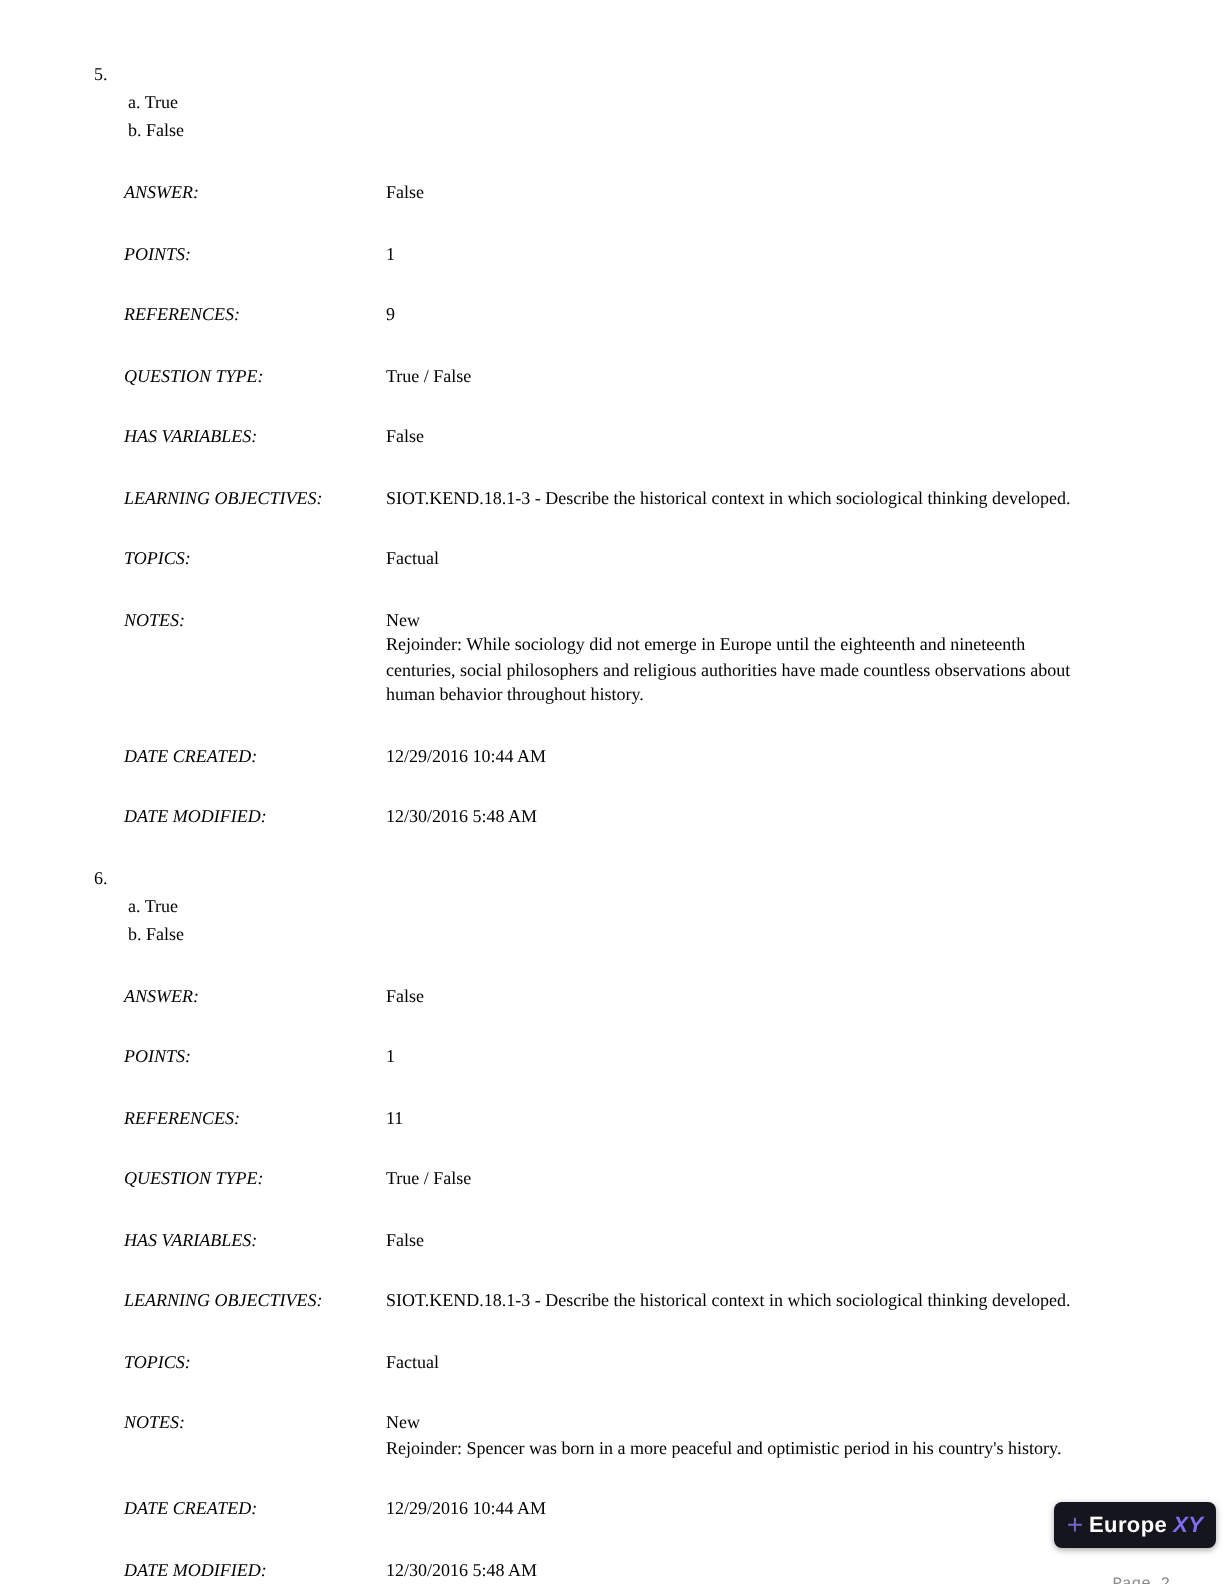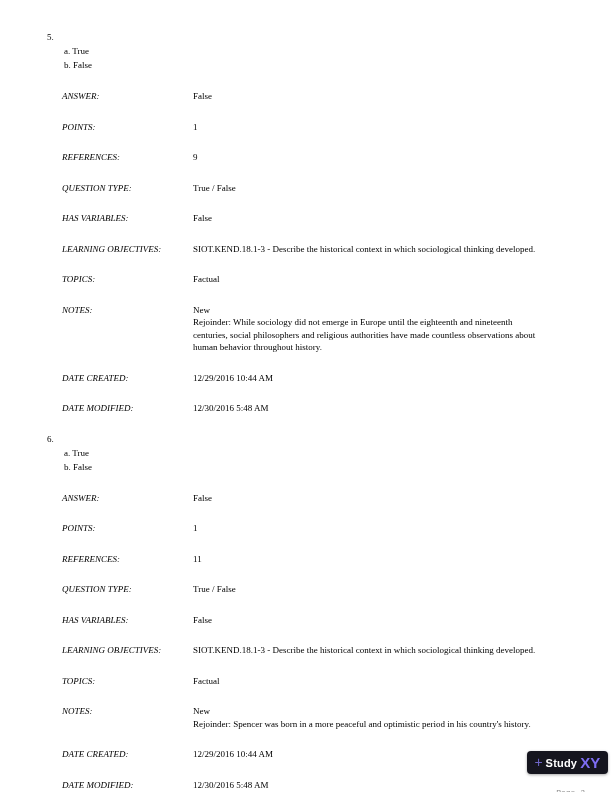--- a/index.html
+++ b/index.html
@@ -63,21 +63,21 @@
     box-shadow: 0 1px 3px rgba(0,0,0,0.35);
   }
   .plus-icon {
     color: #6e66c8;
     font-size: 14px;
     font-weight: 300;
     line-height: 14px;
     margin-top: -1px;
   }
   .brand-study { color: #ffffff; font-size: 11px; font-weight: 700; letter-spacing: 0.2px; }
-  .brand-xy { color: #7d6df2; font-size: 15px; font-weight: 700; letter-spacing: 0.2px; }
+  .brand-xy { color: #7d6df2; font-size: 11px; font-weight: 700; letter-spacing: 0.2px; font-style: italic; }
 </style>
 </head>
 <body>
 
 <div class="page">
   <div class="content">
 
     <div class="question">
       <div class="q-line">
         <span class="q-num">5.</span>
@@ -183,16 +183,16 @@
         </div>
       </div>
     </div>
 
   </div>
 
   <div class="page-label">Page 2</div>
 
   <div class="brand-badge">
     <span class="plus-icon">+</span>
-    <span class="brand-study">Study</span>
+    <span class="brand-study">Europe</span>
       <span class="brand-xy">XY</span>
   </div>
 </div>
 
 </body></html>

